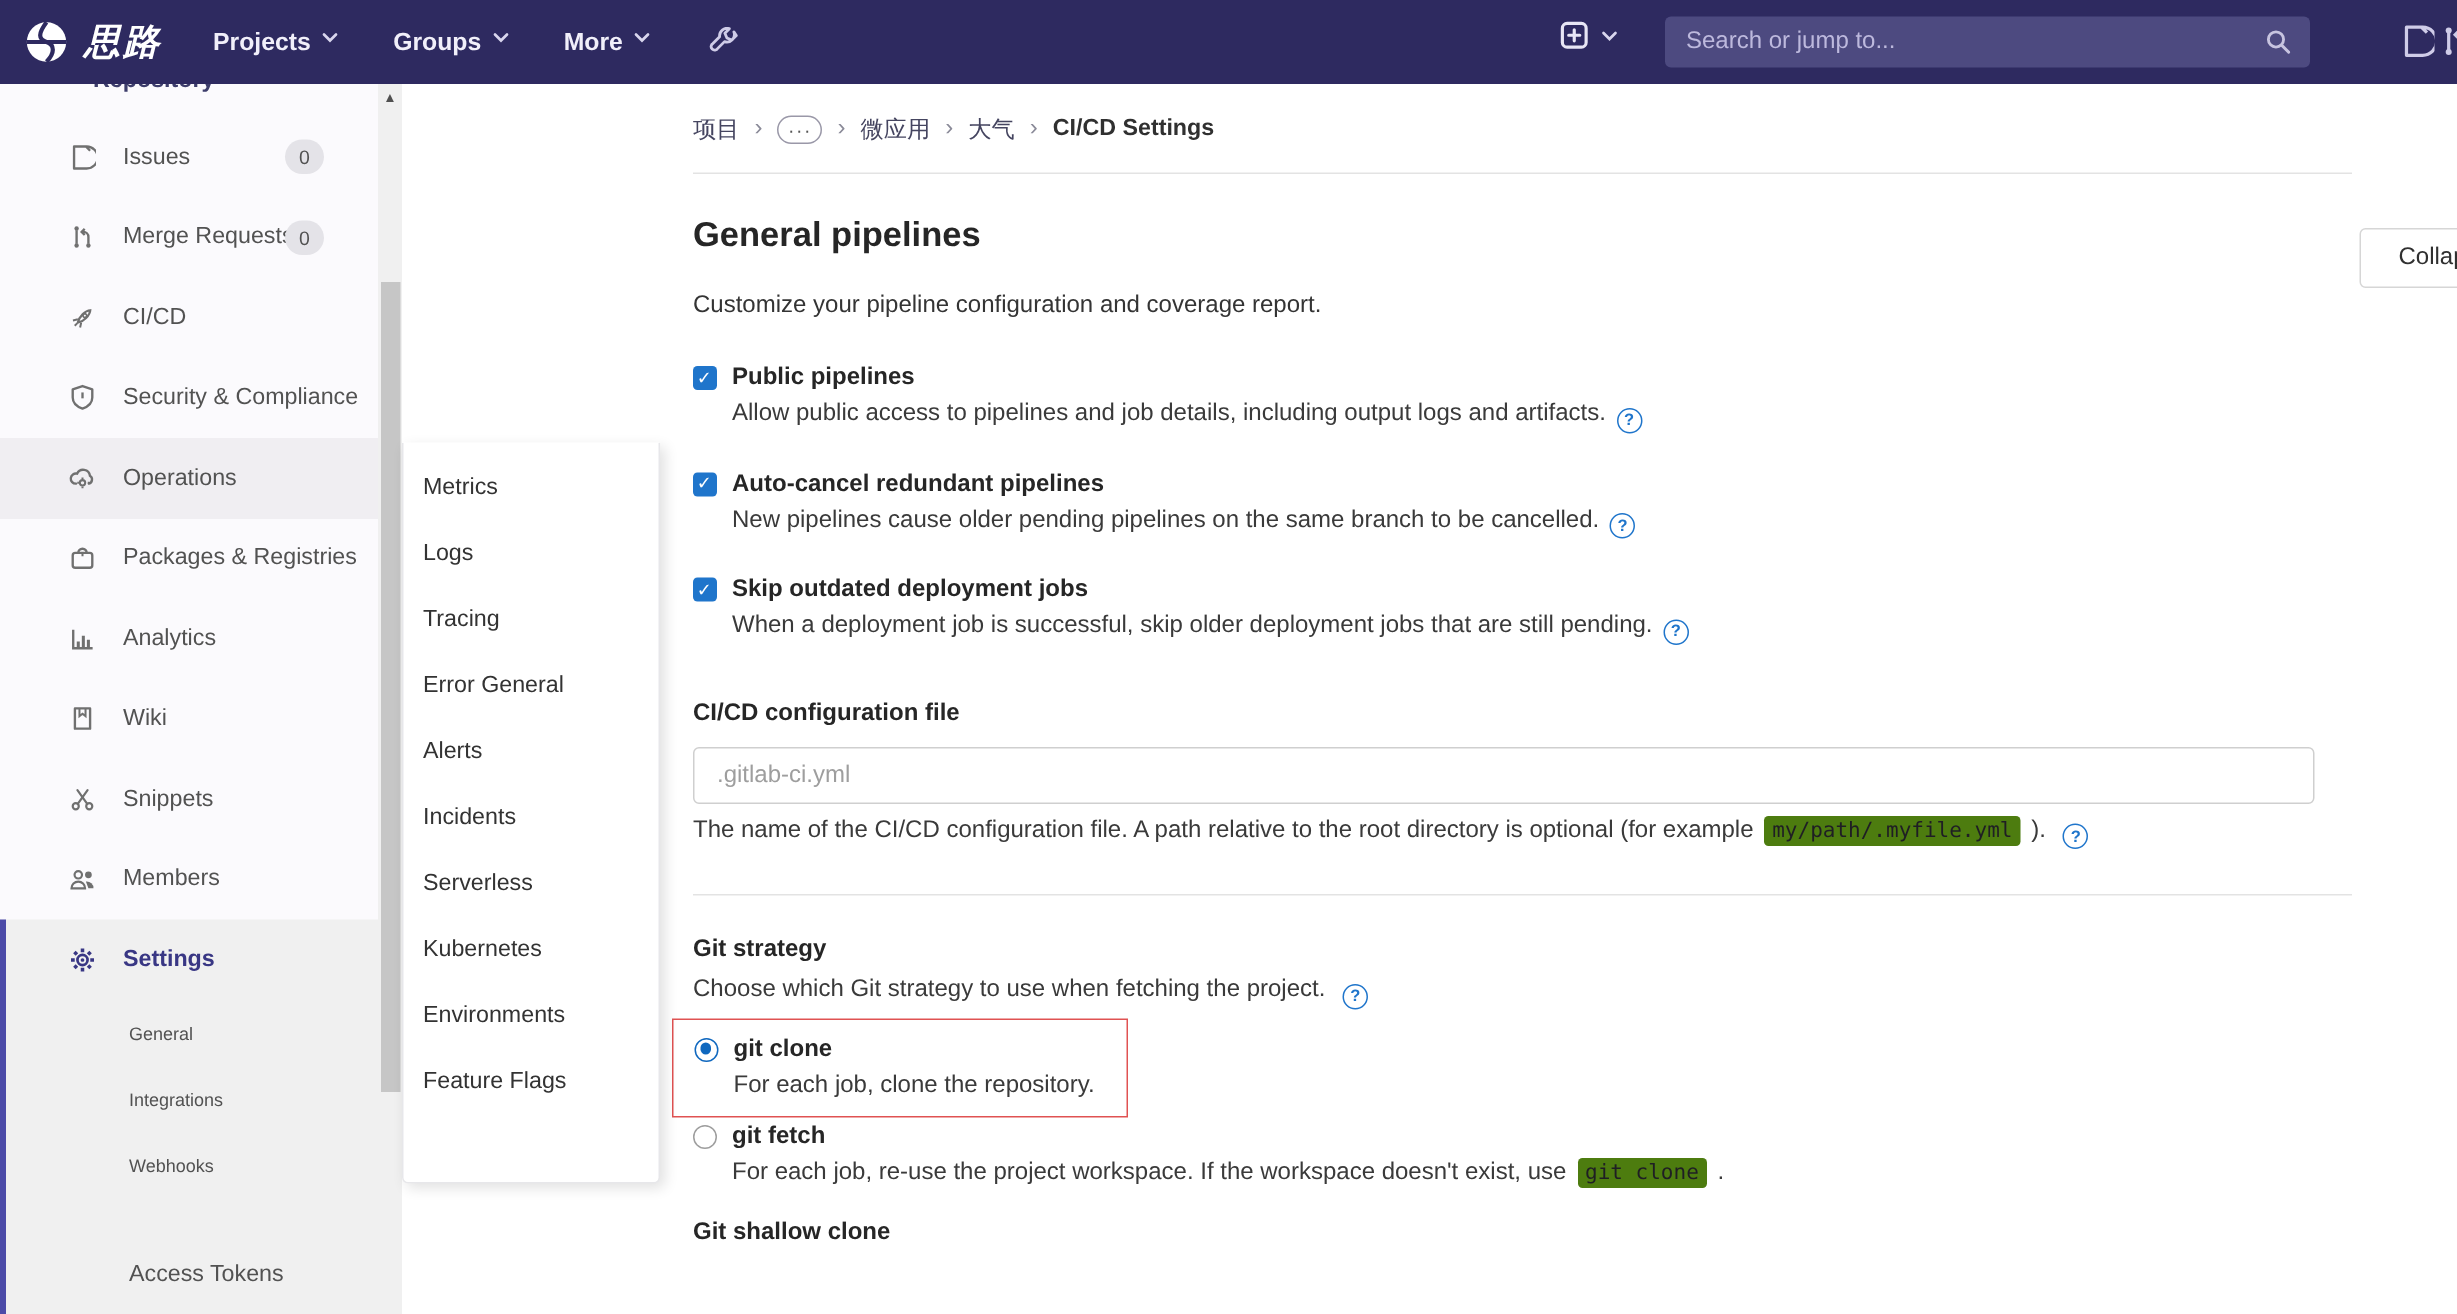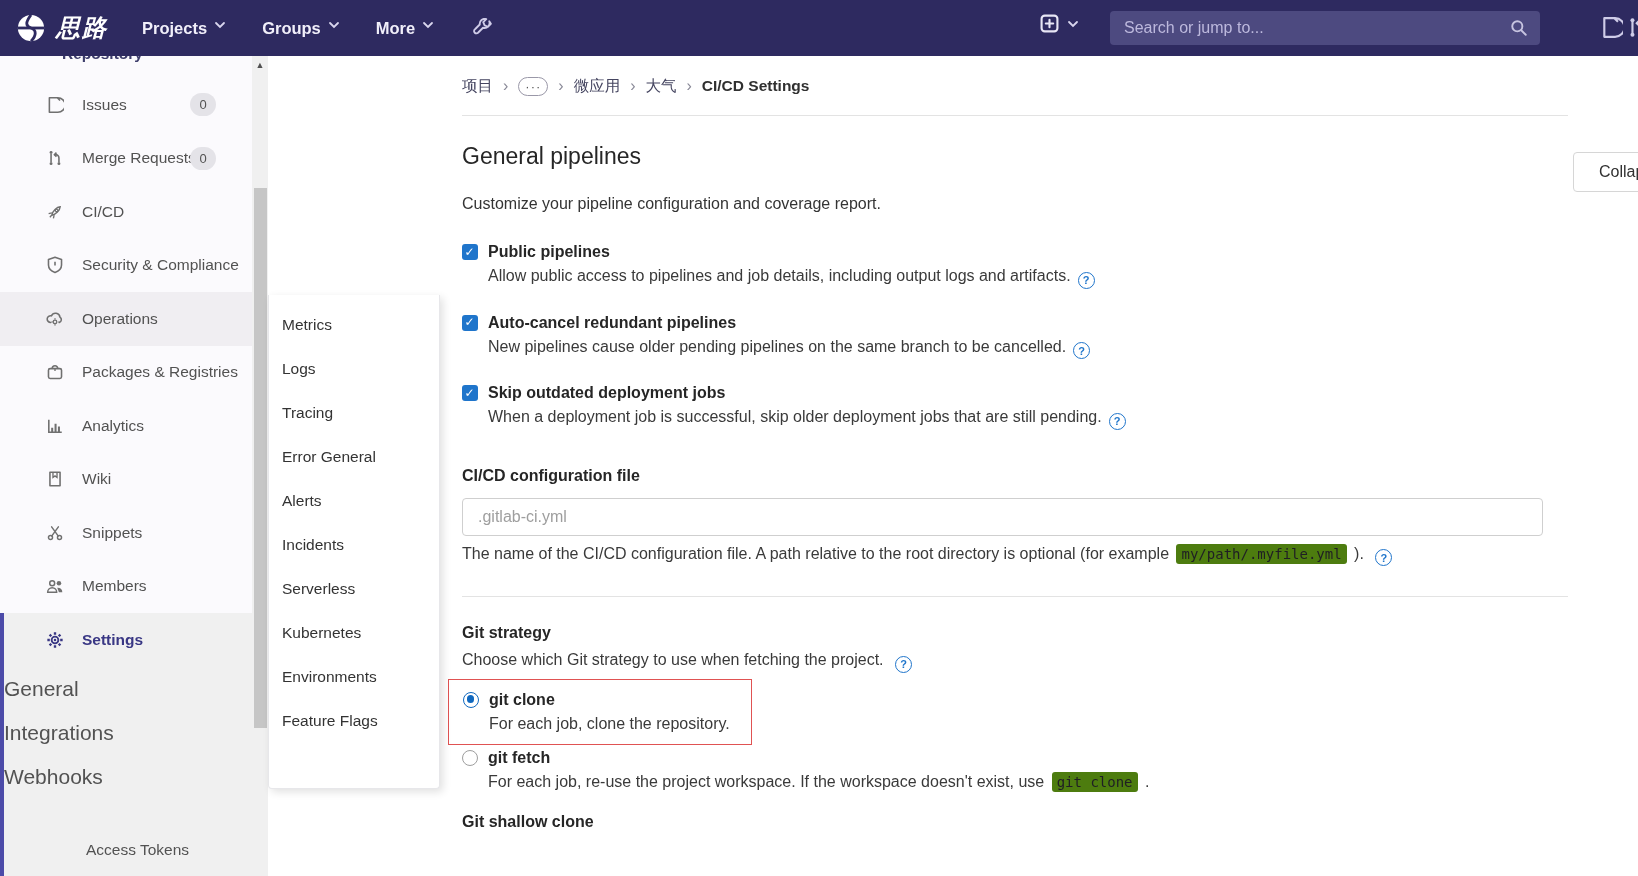--- a/index.html
+++ b/index.html
@@ -28,21 +28,21 @@
   .partial-top span { position:absolute; top:-11px; left:62px; font-size:15.5px; font-weight:600; color:#3d3d6b; }
   .s-item { height:53.5px; display:flex; align-items:center; padding-left:46px; cursor:pointer; position:relative; width:252px; }
   .s-item.hover { background:#f0eef2; }
   .s-icon { width:18px; height:18px; margin-right:18px; display:inline-flex; align-items:center; justify-content:center; flex:none; }
   .s-label { font-size:15.5px; color:#525252; white-space:nowrap; }
   .badge { position:absolute; right:36px; min-width:26px; height:23px; padding:0 8px; background:#e4e3e8; color:#525252;
      font-size:13px; border-radius:12px; display:flex; align-items:center; justify-content:center; }
   .settings-section { background:#f0f0f0; border-left:4px solid #4c4ba8; min-height:263px; }
   .settings-section .s-item { padding-left:42px; width:248px; }
   .settings-section .s-item .s-label { color:#393784; font-weight:700; }
-  .sub-item { height:44px; display:flex; align-items:center; font-size:21px; color:#525252; cursor:pointer; }
+  .sub-item { height:44px; display:flex; align-items:center; padding-left:82px; font-size:12px; color:#525252; cursor:pointer; }
   .sub-partial { margin-top:42px; height:14px; overflow:hidden; padding-left:82px; font-size:15.5px; color:#525252; }
   
   .sb-track { position:absolute; right:0; top:0; width:16px; height:820px; background:#f0f0f0; }
   .scroll-up { position:absolute; right:2px; top:4px; width:12px; height:14px; color:#505050; font-size:9px; text-align:center; cursor:pointer; }
   .scroll-up::before { content:"▲"; }
   .sb-thumb { position:absolute; right:1.5px; top:132px; width:13px; height:540px; background:#c6c6c6; cursor:pointer; }
 
   
   .flyout { position:absolute; left:268px; top:295px; width:172px; height:494px; background:#fff; z-index:20;
      border:1px solid #e7e7ea; border-top:none; border-radius:0 0 4px 4px; box-shadow:3px 3px 9px rgba(0,0,0,.12); padding-top:8px; }
@@ -50,21 +50,21 @@
 
   
   .main-flow { position:absolute; left:462px; top:56px; width:1081px; }
   .breadcrumb { margin-top:18px; height:24px; display:flex; align-items:center; font-size:15.5px; color:#454560; }
   .crumb { cursor:pointer; white-space:nowrap; }
   .crumb-sep { color:#8a8a98; padding:0 10px; font-size:16px; }
   .crumb-sep::before { content:"›"; }
   .ellipsis-btn { display:inline-flex; align-items:center; justify-content:center; width:30px; height:19px;
      border:1px solid #9a98a8; border-radius:10px; color:#555; font-size:13px; letter-spacing:1px; cursor:pointer; line-height:1; }
   hr.rule { border:none; border-top:1px solid #e3e3e3; margin-top:17px; width:1106px; }
-  .page-h1 { margin-top:27px; font-size:23px; font-weight:400; color:#262626; }
+  .page-h1 { margin-top:27px; font-size:23px; font-weight:700; color:#262626; }
   .page-sub { margin-top:25px; font-size:16px; color:#343434; }
   .collapse-btn { position:absolute; left:1573px; top:152px; width:120px; height:40px; background:#fff; border:1px solid #d6d6d6;
      border-radius:4px; font-size:16px; color:#303030; text-align:left; padding-left:25px; font-family:inherit; cursor:pointer; z-index:5; }
 
   .cb-list { margin-top:26px; }
   .cb-row { margin-bottom:21px; }
   .opt-line { display:flex; align-items:center; gap:10px; height:26px; }
   .opt-label { font-size:16px; font-weight:700; color:#262626; }
   .opt-desc { margin-left:26px; margin-top:2px; font-size:16px; color:#3a3a3a; }
   .checkbox { width:16px; height:16px; background:#1f75cb; border-radius:3px; position:relative; flex:none; cursor:pointer; }

